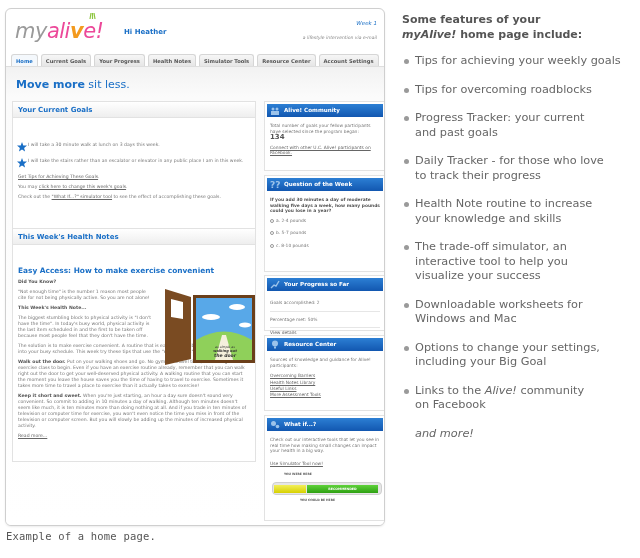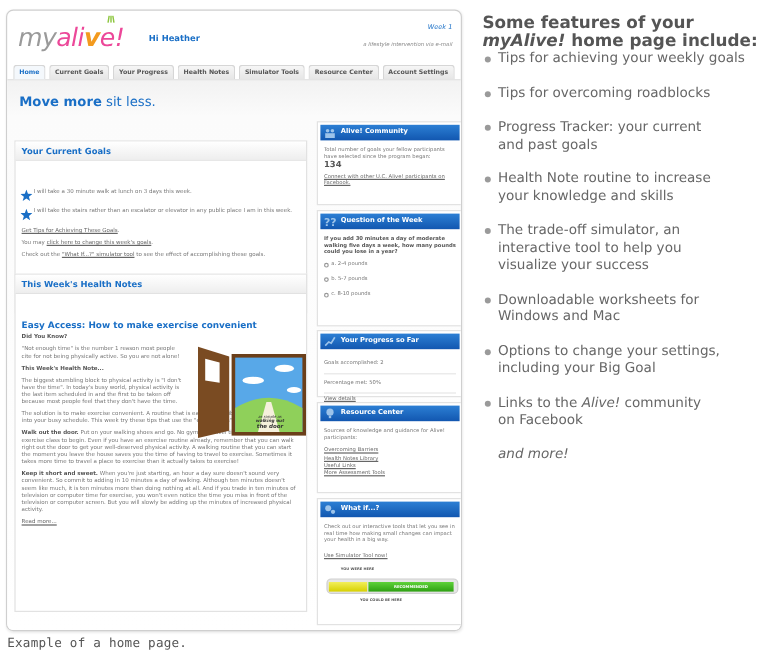--- a/index.html
+++ b/index.html
@@ -67,21 +67,21 @@
 
   .meter { position: relative; margin: 6px 0 0; height: 34px; }
   .meter .track { position: absolute; left: 2px; top: 10px; width: 110px; height: 13px; border-radius: 4px; background: #e6e6e6; border: 1px solid #cfcfcf; }
   .meter .yellow { position: absolute; left: 4px; top: 13px; width: 32px; height: 8px; background: linear-gradient(#f2ef5a, #d7d000); }
   .meter .green { position: absolute; left: 37px; top: 13px; width: 71px; height: 8px; background: linear-gradient(#5fd23a, #2ea012); color: #fff; font-size: 3.2px; line-height: 8px; text-align: center; font-weight: bold; }
   .meter .lbl-top { position: absolute; left: 14px; top: 0; font-size: 3px; font-weight: bold; color: #555; }
   .meter .lbl-bot { position: absolute; left: 30px; top: 26px; font-size: 3px; font-weight: bold; color: #555; }
 
   
   .features { position: absolute; left: 402px; top: 12px; width: 236px; }
-  .features h2 { font-size: 14px; font-weight: bold; color: #555; line-height: 15px; }
+  .features h2 { font-size: 11px; font-weight: bold; color: #555; line-height: 15px; margin-bottom: 12px; }
   .features h2 i { font-weight: bold; }
   .feat { position: relative; padding-left: 13px; font-size: 11.3px; line-height: 14.5px; color: #666; margin-bottom: 14px; }
   .feat .dot { position: absolute; left: 2px; top: 5px; width: 5px; height: 5px; border-radius: 50%; background: #9a9a9a; }
   .feat .line { display: block; }
   .more { padding-left: 13px; font-size: 11.3px; font-style: italic; color: #666; }
 </style>
 </head>
 <body>
 
 <div class="card">
@@ -104,42 +104,42 @@
     <div class="tab">Current Goals</div>
     <div class="tab">Your Progress</div>
     <div class="tab">Health Notes</div>
     <div class="tab">Simulator Tools</div>
     <div class="tab">Resource Center</div>
     <div class="tab">Account Settings</div>
   </div>
 
   <div class="slogan"><b>Move more</b><span> sit less.</span></div>
 
-  <div class="panel" style="left:6px; top:108px; width:244px; height:144px;">
+  <div class="panel" style="left:6px; top:92px; width:244px; height:144px;">
     <div class="panel-title">Your Current Goals</div>
     <div class="panel-body">
       <div class="goal">
         <svg class="star" viewBox="0 0 10 10">
             <polygon points="5,0 6.3,3.4 10,3.6 7.1,5.9 8.1,9.6 5,7.5 1.9,9.6 2.9,5.9 0,3.6 3.7,3.4" fill="#1a6fc6"></polygon>
           </svg>
         <span>I will take a 30 minute walk at lunch on 3 days this week.</span>
       </div>
       <div class="goal">
         <svg class="star" viewBox="0 0 10 10">
             <polygon points="5,0 6.3,3.4 10,3.6 7.1,5.9 8.1,9.6 5,7.5 1.9,9.6 2.9,5.9 0,3.6 3.7,3.4" fill="#1a6fc6"></polygon>
           </svg>
         <span>I will take the stairs rather than an escalator or elevator in any public place I am in this week.</span>
       </div>
       <p><a>Get Tips for Achieving These Goals</a>.</p>
       <p><span>You may </span><a>click here to change this week's goals</a>.</p>
       <p><span>Check out the </span><a>"What If...?" simulator tool</a><span> to see the effect of accomplishing these goals.</span></p>
     </div>
   </div>
 
-  <div class="panel" style="left:6px; top:219px; width:244px; height:282px;">
+  <div class="panel" style="left:6px; top:219px; width:244px; height:234px;">
     <div class="panel-title">This Week's Health Notes</div>
     <div class="panel-body" style="position:relative;">
       <div class="article-title">Easy Access: How to make exercise convenient</div>
       <div style="width:136px;">
         <p class="sub">Did You Know?</p>
         <p>"Not enough time" is the number 1 reason most people cite for not being physically active. So you are not alone!</p>
         <p class="sub">This Week's Health Note...</p>
         <p>The biggest stumbling block to physical activity is "I don't have the time". In today's busy world, physical activity is the last item scheduled in and the first to be taken off because most people feel that they don't have the time.</p>
       </div>
       <p>The solution is to make exercise convenient. A routine that is easily accessible will be easier to fit into your busy schedule. This week try these tips that use the "easy access" solution.</p>
@@ -274,20 +274,25 @@
       <span class="dot"></span>
       <span class="line">Tips for overcoming roadblocks</span>
     </div>
   <div class="feat">
       <span class="dot"></span>
       <span class="line">Progress Tracker: your current</span>
       <span class="line">and past goals</span>
     </div>
   <div class="feat">
       <span class="dot"></span>
+      <span class="line">Daily Tracker - for those who love</span>
+      <span class="line">to track their progress</span>
+    </div>
+  <div class="feat">
+      <span class="dot"></span>
       <span class="line">Health Note routine to increase</span>
       <span class="line">your knowledge and skills</span>
     </div>
   <div class="feat">
       <span class="dot"></span>
       <span class="line">The trade-off simulator, an</span>
       <span class="line">interactive tool to help you</span>
       <span class="line">visualize your success</span>
     </div>
   <div class="feat">

